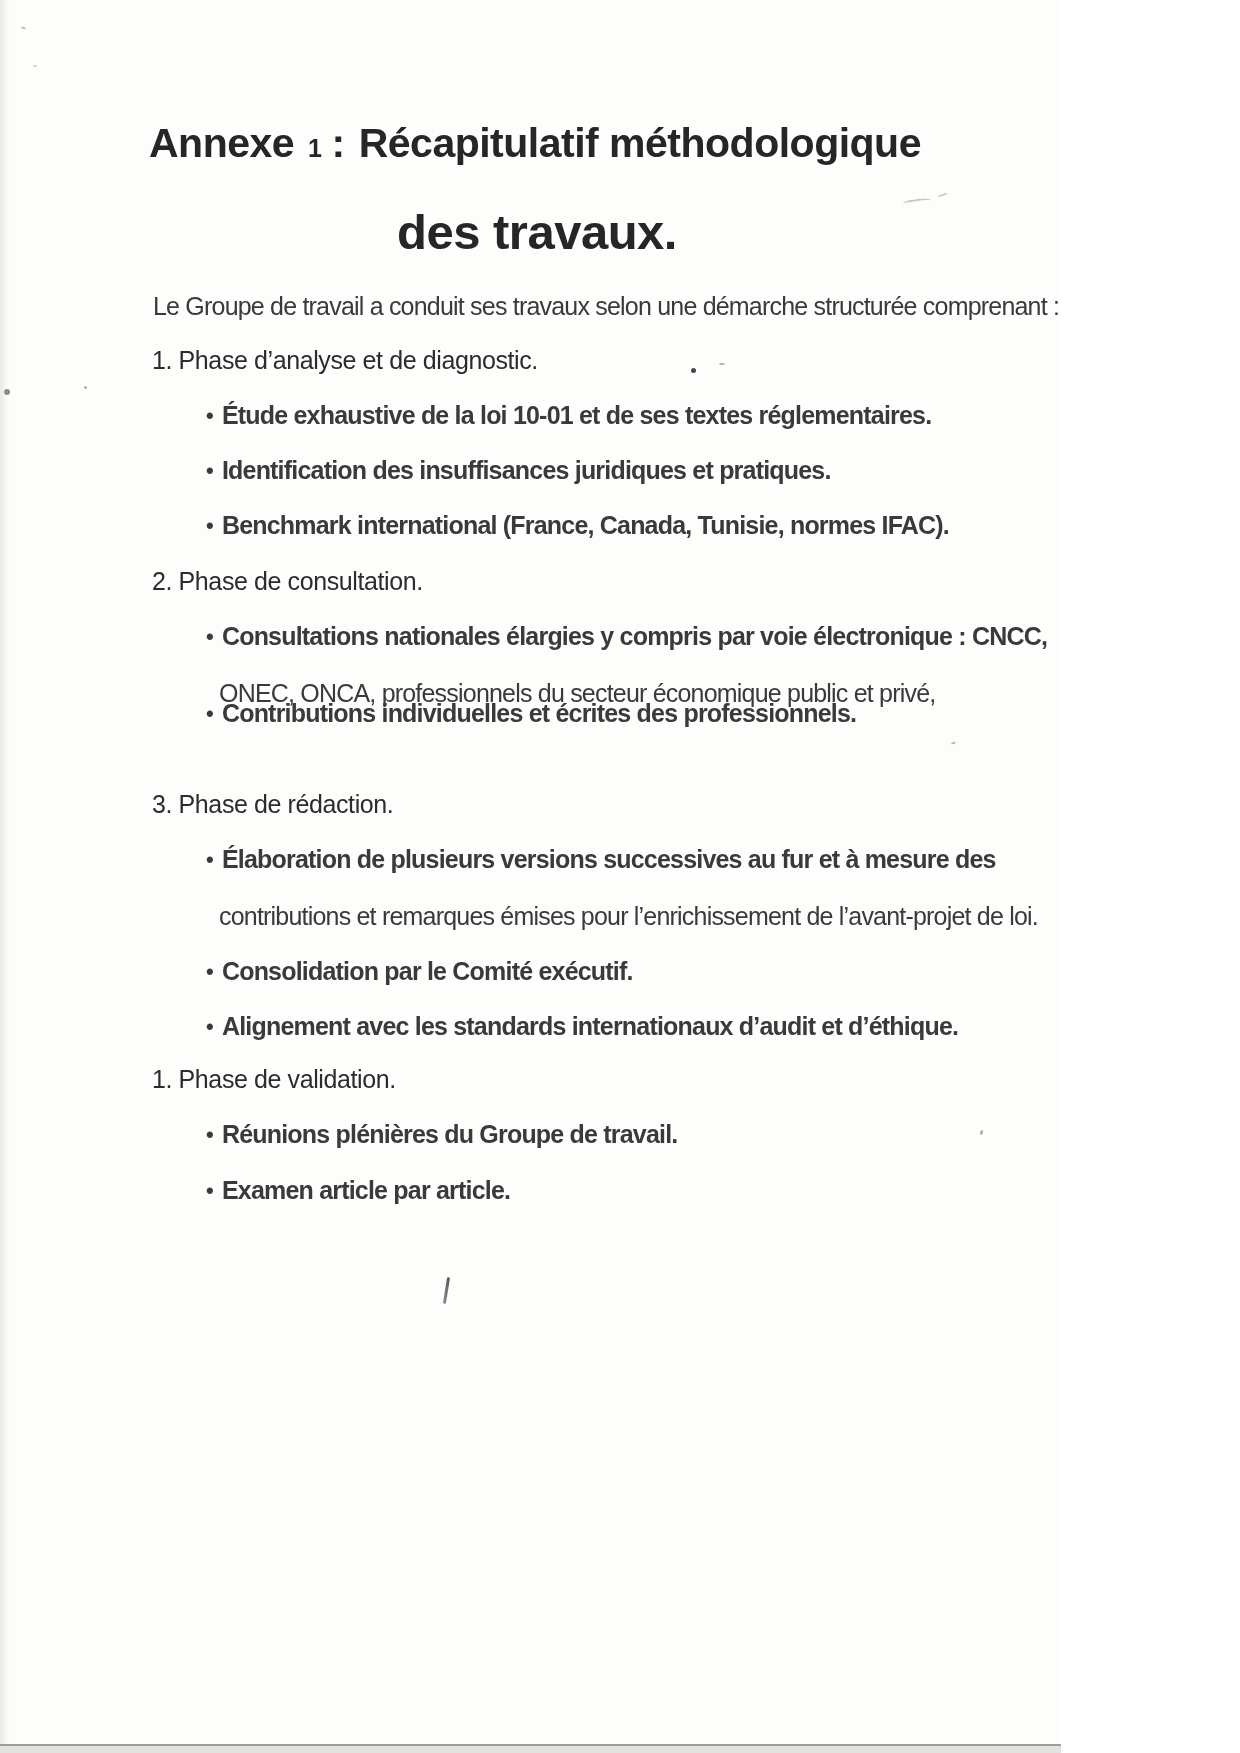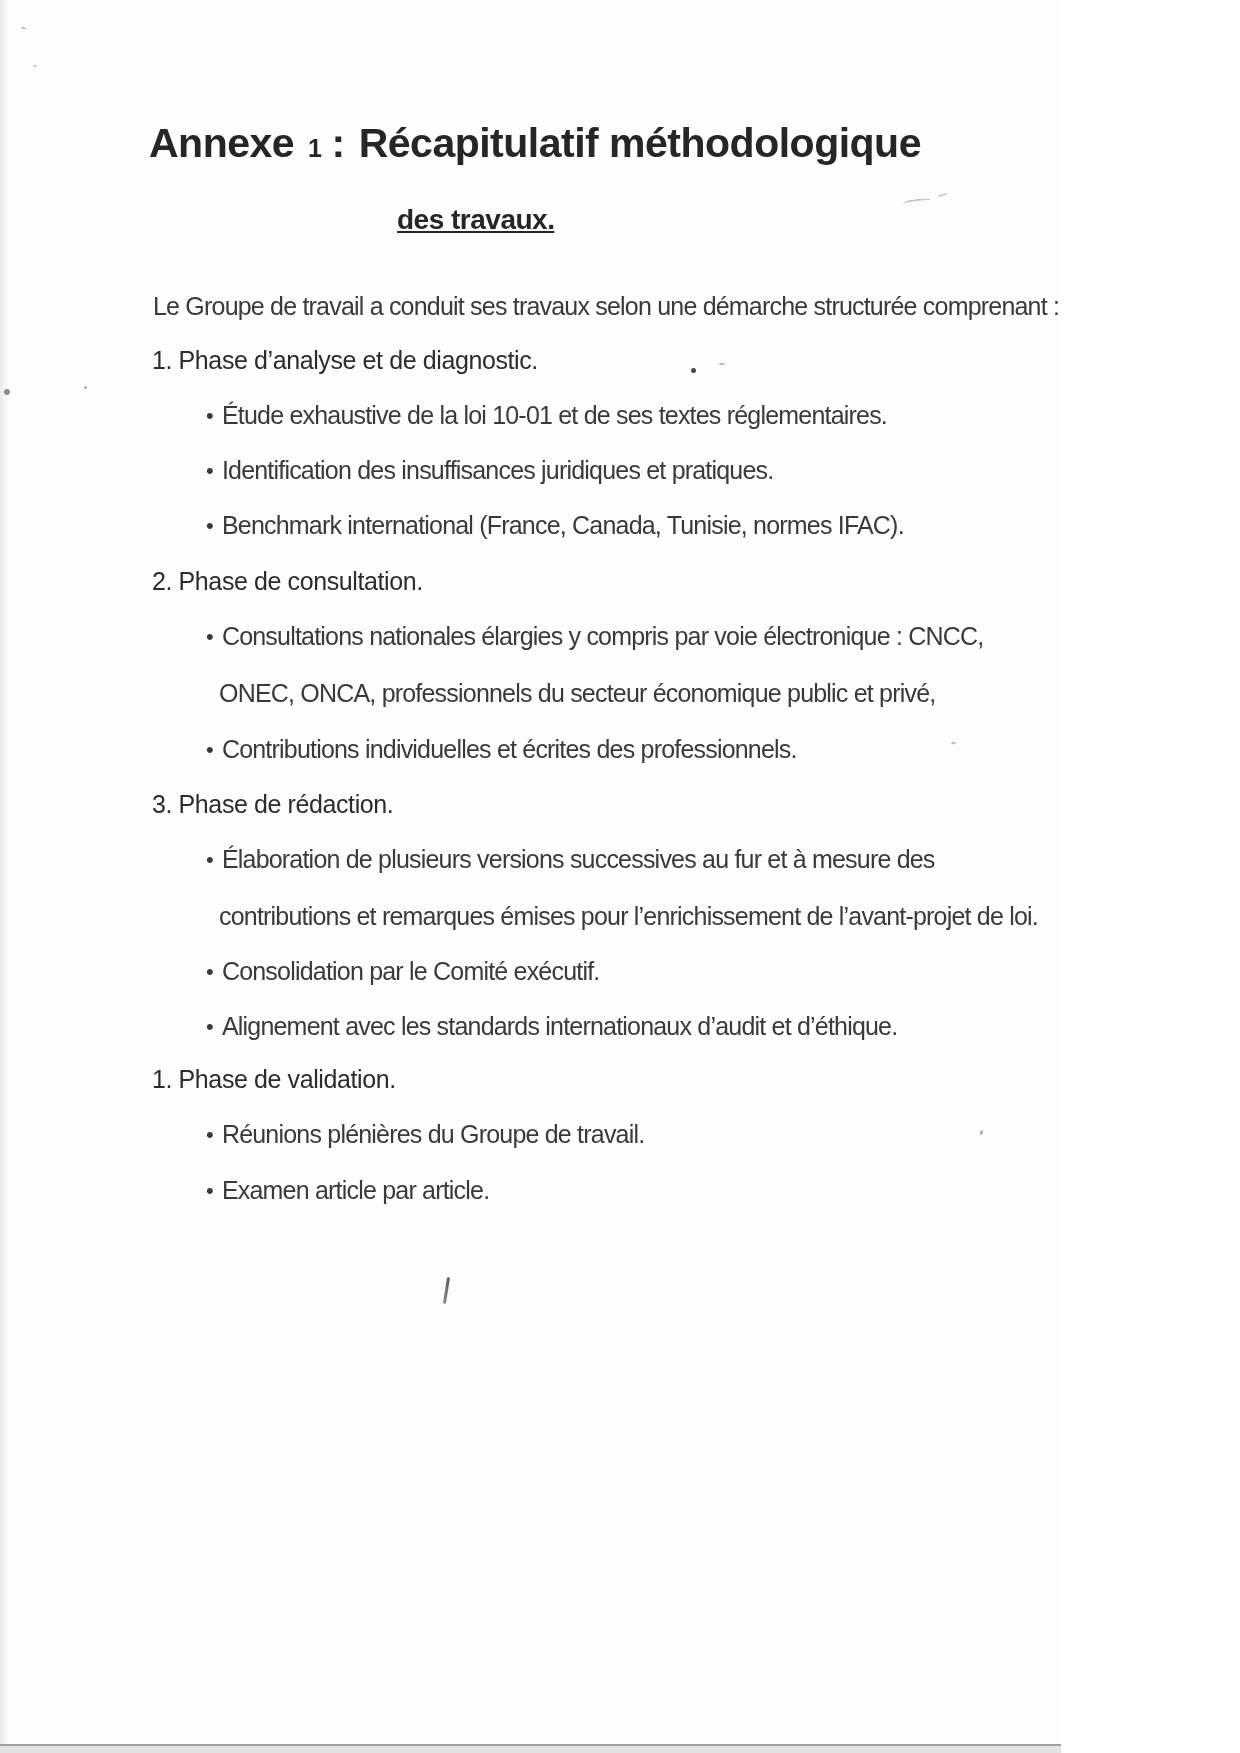--- a/index.html
+++ b/index.html
@@ -23,29 +23,29 @@
   .squiggle2{position:absolute;left:938px;top:194px;width:9px;height:2px;background:#cfcfcd;transform:rotate(-18deg);}
   
   .title1{
     position:absolute;left:149px;top:120px;
     font-size:41px;font-weight:700;color:#262626;letter-spacing:-0.5px;white-space:nowrap;
   }
   .title-num{font-size:25px;margin:0 10px 0 14px;}
   .title-colon{margin-right:14px;font-weight:700;}
   .title2{
     position:absolute;left:397px;top:204px;
-    font-size:28px;font-weight:700;color:#262626;letter-spacing:-0.5px;white-space:nowrap;text-decoration:underline;
+    font-size:49px;font-weight:700;color:#262626;letter-spacing:-0.5px;white-space:nowrap;
   }
   .row{
     position:absolute;white-space:nowrap;
     font-size:25px;color:#3a3a3a;letter-spacing:-0.8px;
   }
   .heading{left:152px;font-weight:400;color:#2c2c2c;letter-spacing:-0.4px;}
   .intro{left:153px;}
-  .bullet{left:206px;}
+  .bullet{left:206px;font-weight:bold;}
   .cont{left:219px;}
   .dot{display:inline-block;margin-right:9px;font-size:22px;vertical-align:1px;color:#3a3a3a;}
 </style>
 </head>
 <body>
 
 <div class="page">
 
   <div class="edge-left"></div>
   <div class="speck" style="left:21px;top:27px;width:5px;height:2px;background:#bdbdbc;transform:rotate(12deg);"></div>
@@ -69,21 +69,21 @@
   <div class="row intro" style="top:292px">Le Groupe de travail a conduit ses travaux selon une démarche structurée comprenant :</div>
 
   <div class="row heading" style="top:346px">1. Phase d’analyse et de diagnostic.</div>
   <div class="row bullet" style="top:401px"><span class="dot">•</span><span>Étude exhaustive de la loi 10-01 et de ses textes réglementaires.</span></div>
   <div class="row bullet" style="top:456px"><span class="dot">•</span><span>Identification des insuffisances juridiques et pratiques.</span></div>
   <div class="row bullet" style="top:511px"><span class="dot">•</span><span>Benchmark international (France, Canada, Tunisie, normes IFAC).</span></div>
 
   <div class="row heading" style="top:567px">2. Phase de consultation.</div>
   <div class="row bullet" style="top:622px"><span class="dot">•</span><span>Consultations nationales élargies y compris par voie électronique : CNCC,</span></div>
   <div class="row cont" style="top:679px">ONEC, ONCA, professionnels du secteur économique public et privé,</div>
-  <div class="row bullet" style="top:735px"><span class="dot">•</span><span>Contributions individuelles et écrites des professionnels.</span></div>
+  <div class="row bullet" style="top:699px"><span class="dot">•</span><span>Contributions individuelles et écrites des professionnels.</span></div>
 
   <div class="row heading" style="top:790px">3. Phase de rédaction.</div>
   <div class="row bullet" style="top:845px"><span class="dot">•</span><span>Élaboration de plusieurs versions successives au fur et à mesure des</span></div>
   <div class="row cont" style="top:902px">contributions et remarques émises pour l’enrichissement de l’avant-projet de loi.</div>
   <div class="row bullet" style="top:1012px"><span class="dot">•</span><span>Alignement avec les standards internationaux d’audit et d’éthique.</span></div>
   <div class="row bullet" style="top:957px"><span class="dot">•</span><span>Consolidation par le Comité exécutif.</span></div>
 
   <div class="row heading" style="top:1065px">1. Phase de validation.</div>
   <div class="row bullet" style="top:1120px"><span class="dot">•</span><span>Réunions plénières du Groupe de travail.</span></div>
   <div class="row bullet" style="top:1176px"><span class="dot">•</span><span>Examen article par article.</span></div>

